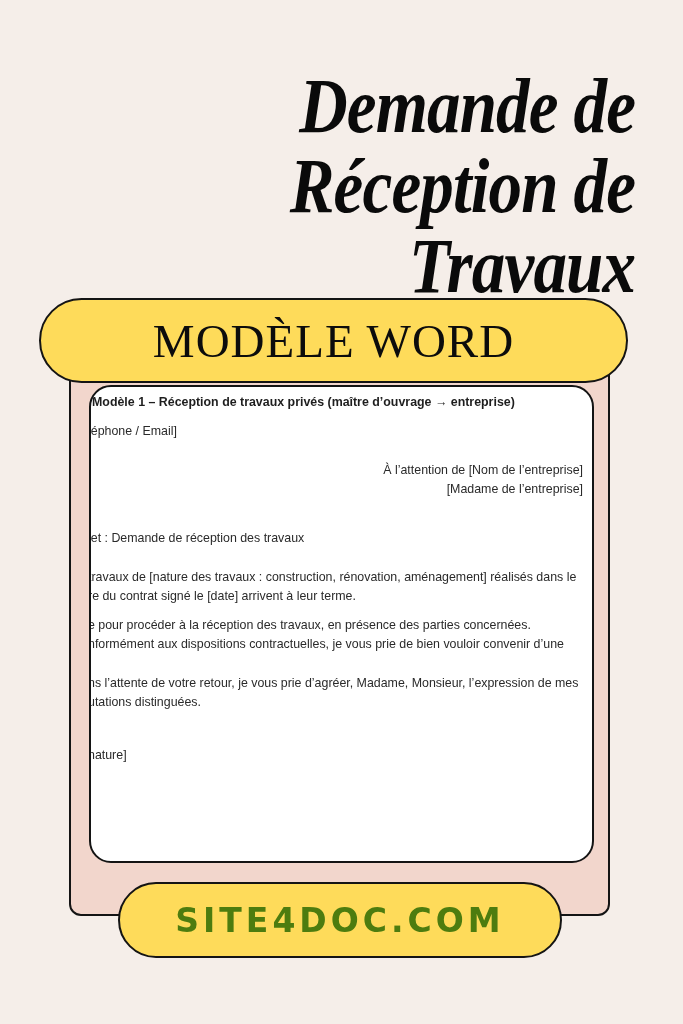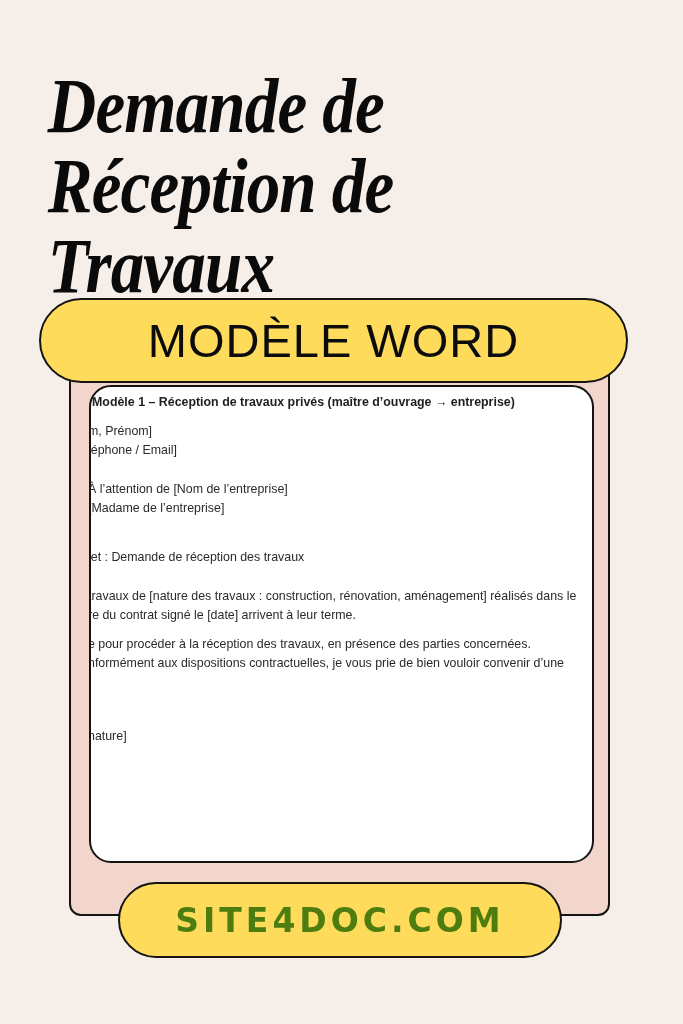--- a/index.html
+++ b/index.html
@@ -3,21 +3,21 @@
 <meta charset="utf-8">
 <style>
   html, body { margin:0; padding:0; }
   body {
     width:683px; height:1024px; position:relative; overflow:hidden;
     background:#f5eee9;
     font-family:"Liberation Sans", sans-serif;
   }
   .title {
     position:absolute; left:0; top:14px; width:683px;
-    text-align:left;
+    text-align:right;
     font-family:"Liberation Serif", serif;
     font-weight:bold; font-style:italic;
     font-size:78px; line-height:80px; color:#0a0a0a;
     letter-spacing:-1px;
   }
   .title .line { display:block; transform:scaleX(0.86); transform-origin:center; }
 
   .frame {
     position:absolute; left:69px; top:360px; width:541px; height:556px;
     background:#f2d6cc; border:2.5px solid #141414; border-radius:12px;
@@ -32,29 +32,29 @@
     position:absolute; left:-3px; top:6px; width:520px;
     font-family:"Liberation Sans", sans-serif;
     font-size:12.4px; color:#2a2a2a; line-height:19px;
     white-space:nowrap;
   }
   .doc-inner p { margin:0; }
   .doc-heading { font-weight:bold; color:#1e1e1e; padding-left:4px; }
   .gap-s { height:10px; }
   .gap-m { height:20px; }
   .gap-l { height:30px; }
-  .center { text-align:left; width:495px; }
+  .center { text-align:right; width:495px; }
 
   .pill-top {
     position:absolute; left:39px; top:298px; width:589px; height:85px;
     background:#fedb5a; border:2.5px solid #141414; border-radius:43px;
     box-sizing:border-box; display:flex; align-items:center; justify-content:center;
   }
   .pill-top span {
-    font-family:Liberation Sans, sans-serif; font-size:47px; color:#0c0c0c;
+    font-family:Liberation Serif, serif; font-size:47px; color:#0c0c0c;
     letter-spacing:1px; font-weight:normal;
   }
   .pill-bottom {
     position:absolute; left:118px; top:882px; width:444px; height:76px;
     background:#fedb5a; border:2.5px solid #141414; border-radius:38px;
     box-sizing:border-box; display:flex; align-items:center; justify-content:center;
   }
   .pill-bottom span {
     font-family:"DejaVu Sans", sans-serif; font-weight:bold; font-size:33px;
     color:#4d7c0f; letter-spacing:4px;
@@ -68,40 +68,43 @@
   <span class="line">Réception de</span>
   <span class="line">Travaux</span>
 </h1>
 
 <div class="frame"></div>
 
 <div class="doc">
   <div class="doc-inner">
     <p class="doc-heading">Modèle 1 – Réception de travaux privés (maître d’ouvrage → entreprise)</p>
     <div class="gap-s"></div>
-    <p>m, Prénom]</p>
     <p>léphone / Email]</p>
     <div class="gap-m"></div>
     <p class="center">À l’attention de [Nom de l’entreprise]</p>
     <p class="center">[Madame de l’entreprise]</p>
     <div class="gap-l"></div>
     <p>jet : Demande de réception des travaux</p>
     <div class="gap-s"></div>
     <div class="gap-s"></div>
     <div>
       <p>travaux de [nature des travaux : construction, rénovation, aménagement] réalisés dans le</p>
       <p>re du contrat signé le [date] arrivent à leur terme.</p>
     </div>
     <div class="gap-s"></div>
     <div>
       <p>e pour procéder à la réception des travaux, en présence des parties concernées.</p>
       <p>nformément aux dispositions contractuelles, je vous prie de bien vouloir convenir d’une</p>
     </div>
     <div class="gap-s"></div>
     <div class="gap-s"></div>
+    <div>
+      <p>ns l’attente de votre retour, je vous prie d’agréer, Madame, Monsieur, l’expression de mes</p>
+      <p>utations distinguées.</p>
+    </div>
     <div style="height:34px"></div>
     <p>nature]</p>
   </div>
 </div>
 
 <div class="pill-top">
   <span>MODÈLE WORD</span>
 </div>
 
 <div class="pill-bottom">

